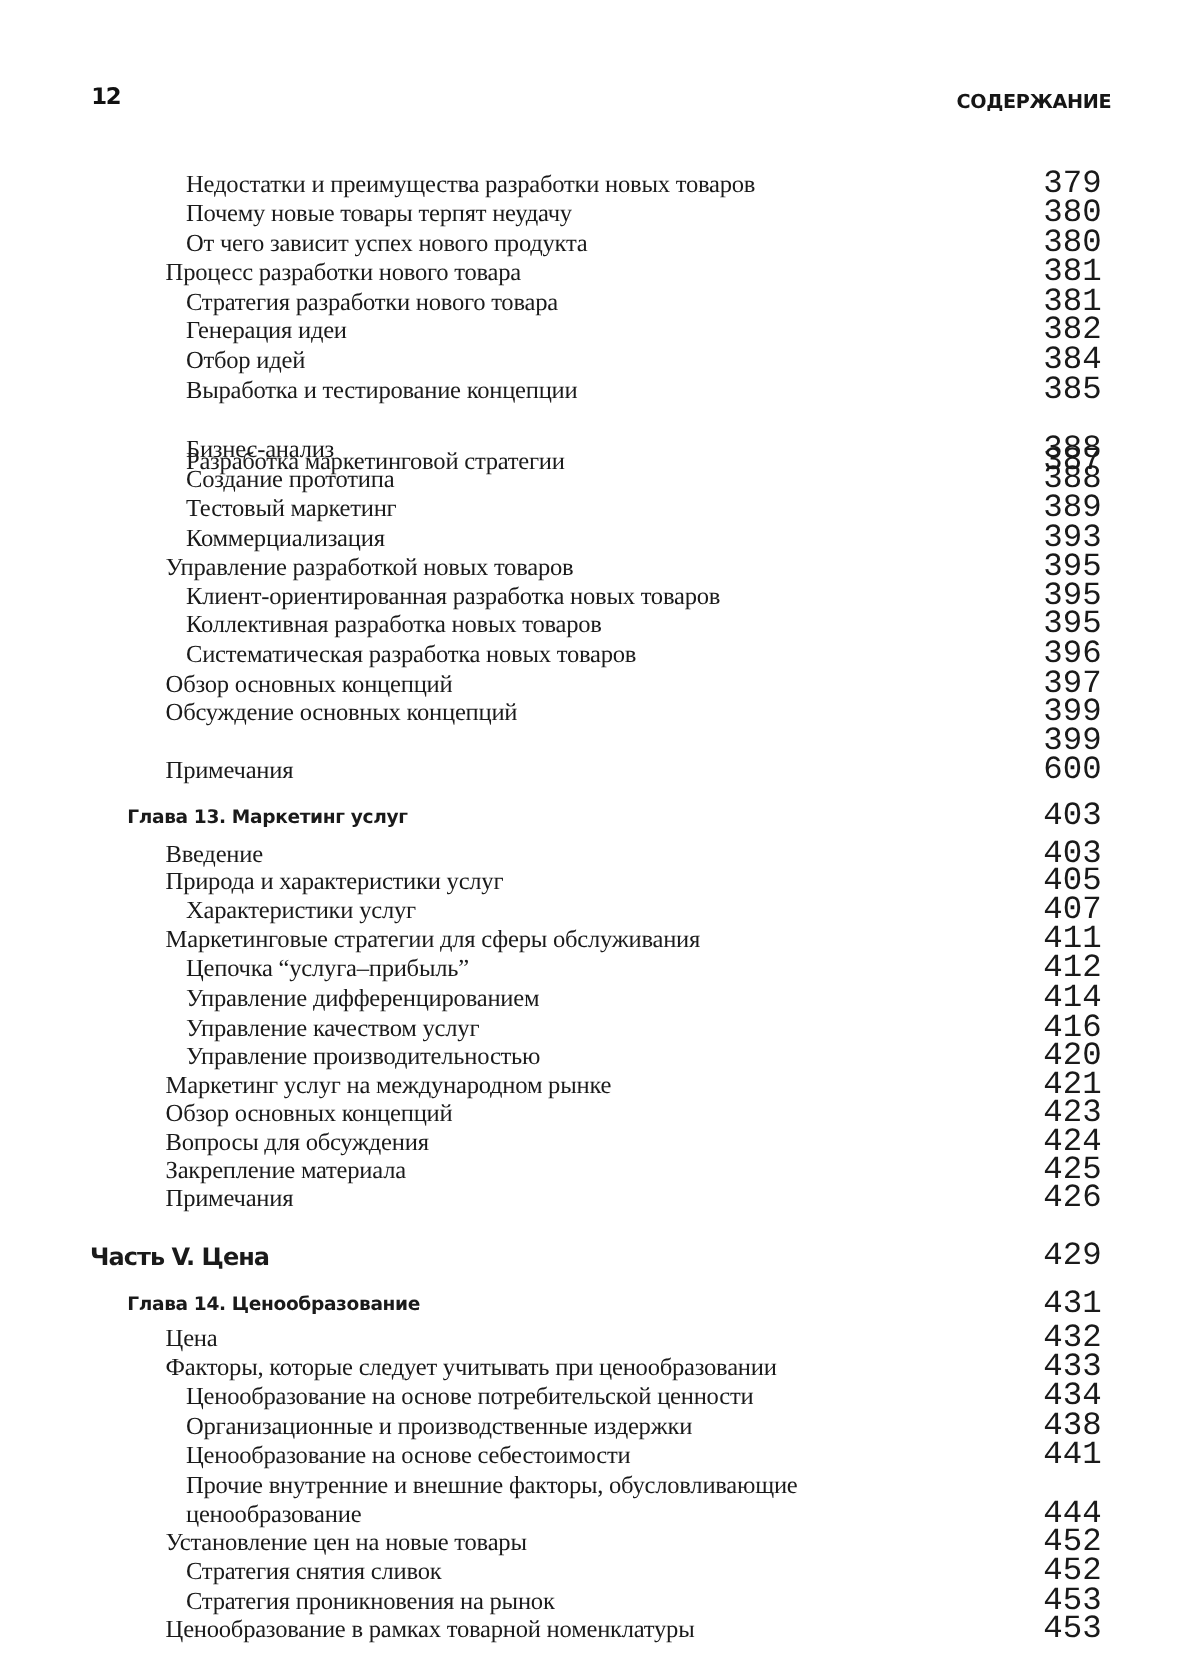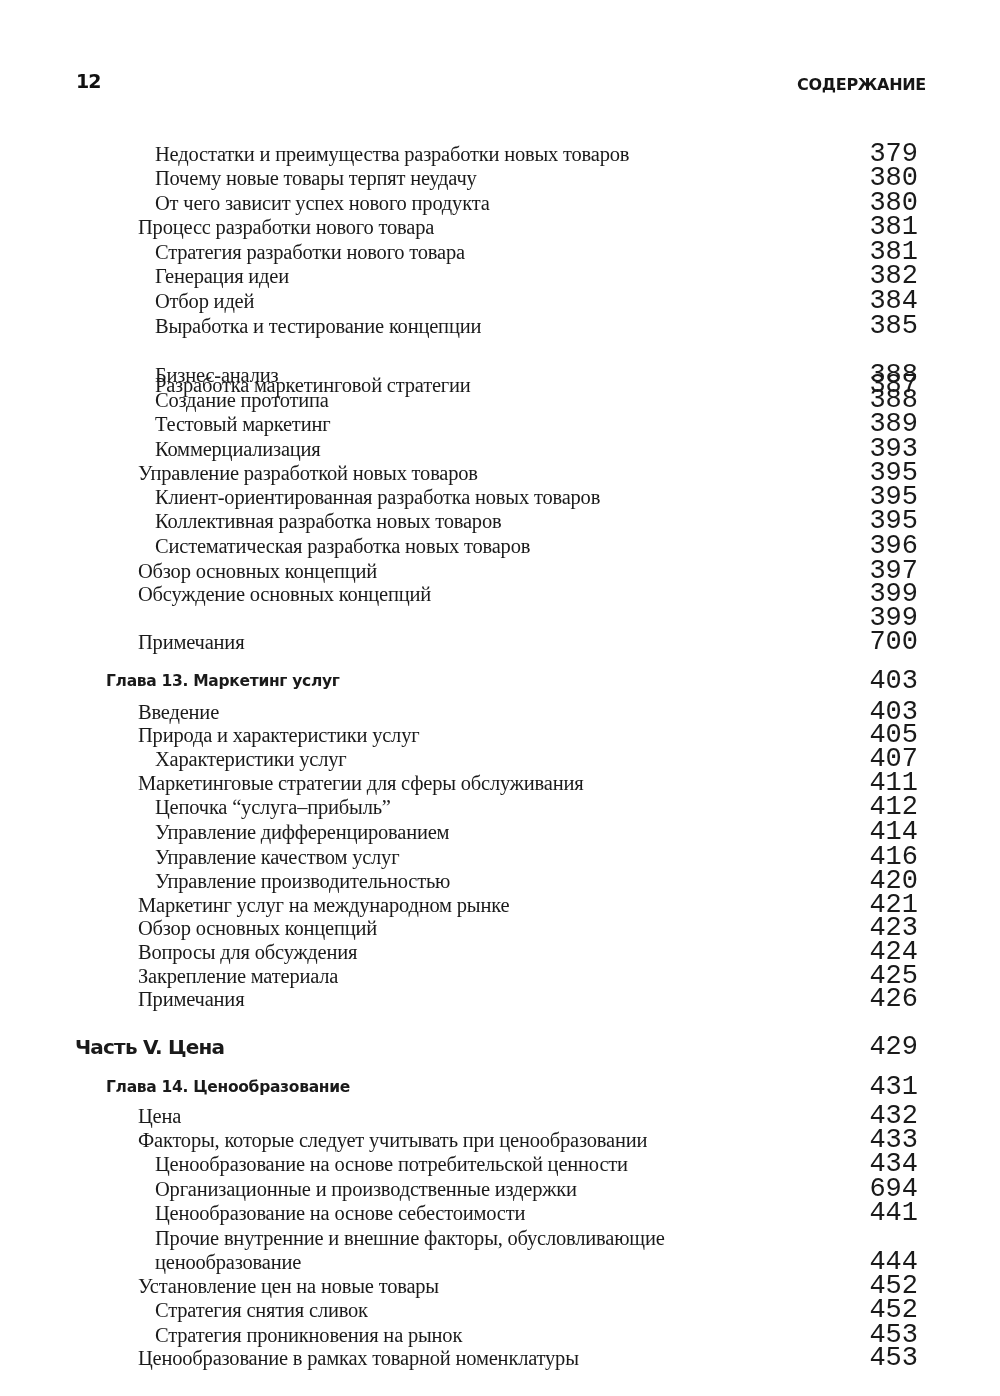--- a/index.html
+++ b/index.html
@@ -98,21 +98,21 @@
     </div>
     <div class="row lvl1" style="top: 582px;">
       <span class="t">Обсуждение основных концепций</span>
       <span class="p">399</span>
     </div>
     <div class="row lvl1" style="top: 606px;">
       <span class="p">399</span>
     </div>
     <div class="row lvl1" style="top: 630px;">
       <span class="t">Примечания</span>
-      <span class="p">700</span>
+      <span class="p">600</span>
     </div>
     <div class="row chap" style="top: 669px;">
       <span class="t">Глава 13. Маркетинг услуг</span>
       <span class="p">403</span>
     </div>
     <div class="row lvl1" style="top: 700px;">
       <span class="t">Введение</span>
       <span class="p">403</span>
     </div>
     <div class="row lvl1" style="top: 723px;">
@@ -178,21 +178,21 @@
     <div class="row lvl1" style="top: 1128px;">
       <span class="t">Факторы, которые следует учитывать при ценообразовании</span>
       <span class="p">433</span>
     </div>
     <div class="row lvl2" style="top: 1152px;">
       <span class="t">Ценообразование на основе потребительской ценности</span>
       <span class="p">434</span>
     </div>
     <div class="row lvl2" style="top: 1177px;">
       <span class="t">Организационные и производственные издержки</span>
-      <span class="p">694</span>
+      <span class="p">438</span>
     </div>
     <div class="row lvl2" style="top: 1201px;">
       <span class="t">Ценообразование на основе себестоимости</span>
       <span class="p">441</span>
     </div>
     <div class="row lvl2" style="top: 1226px;">
       <span class="t">Прочие внутренние и внешние факторы, обусловливающие</span>
       <span class="p"></span>
     </div>
     <div class="row lvl2" style="top: 1250px;">

